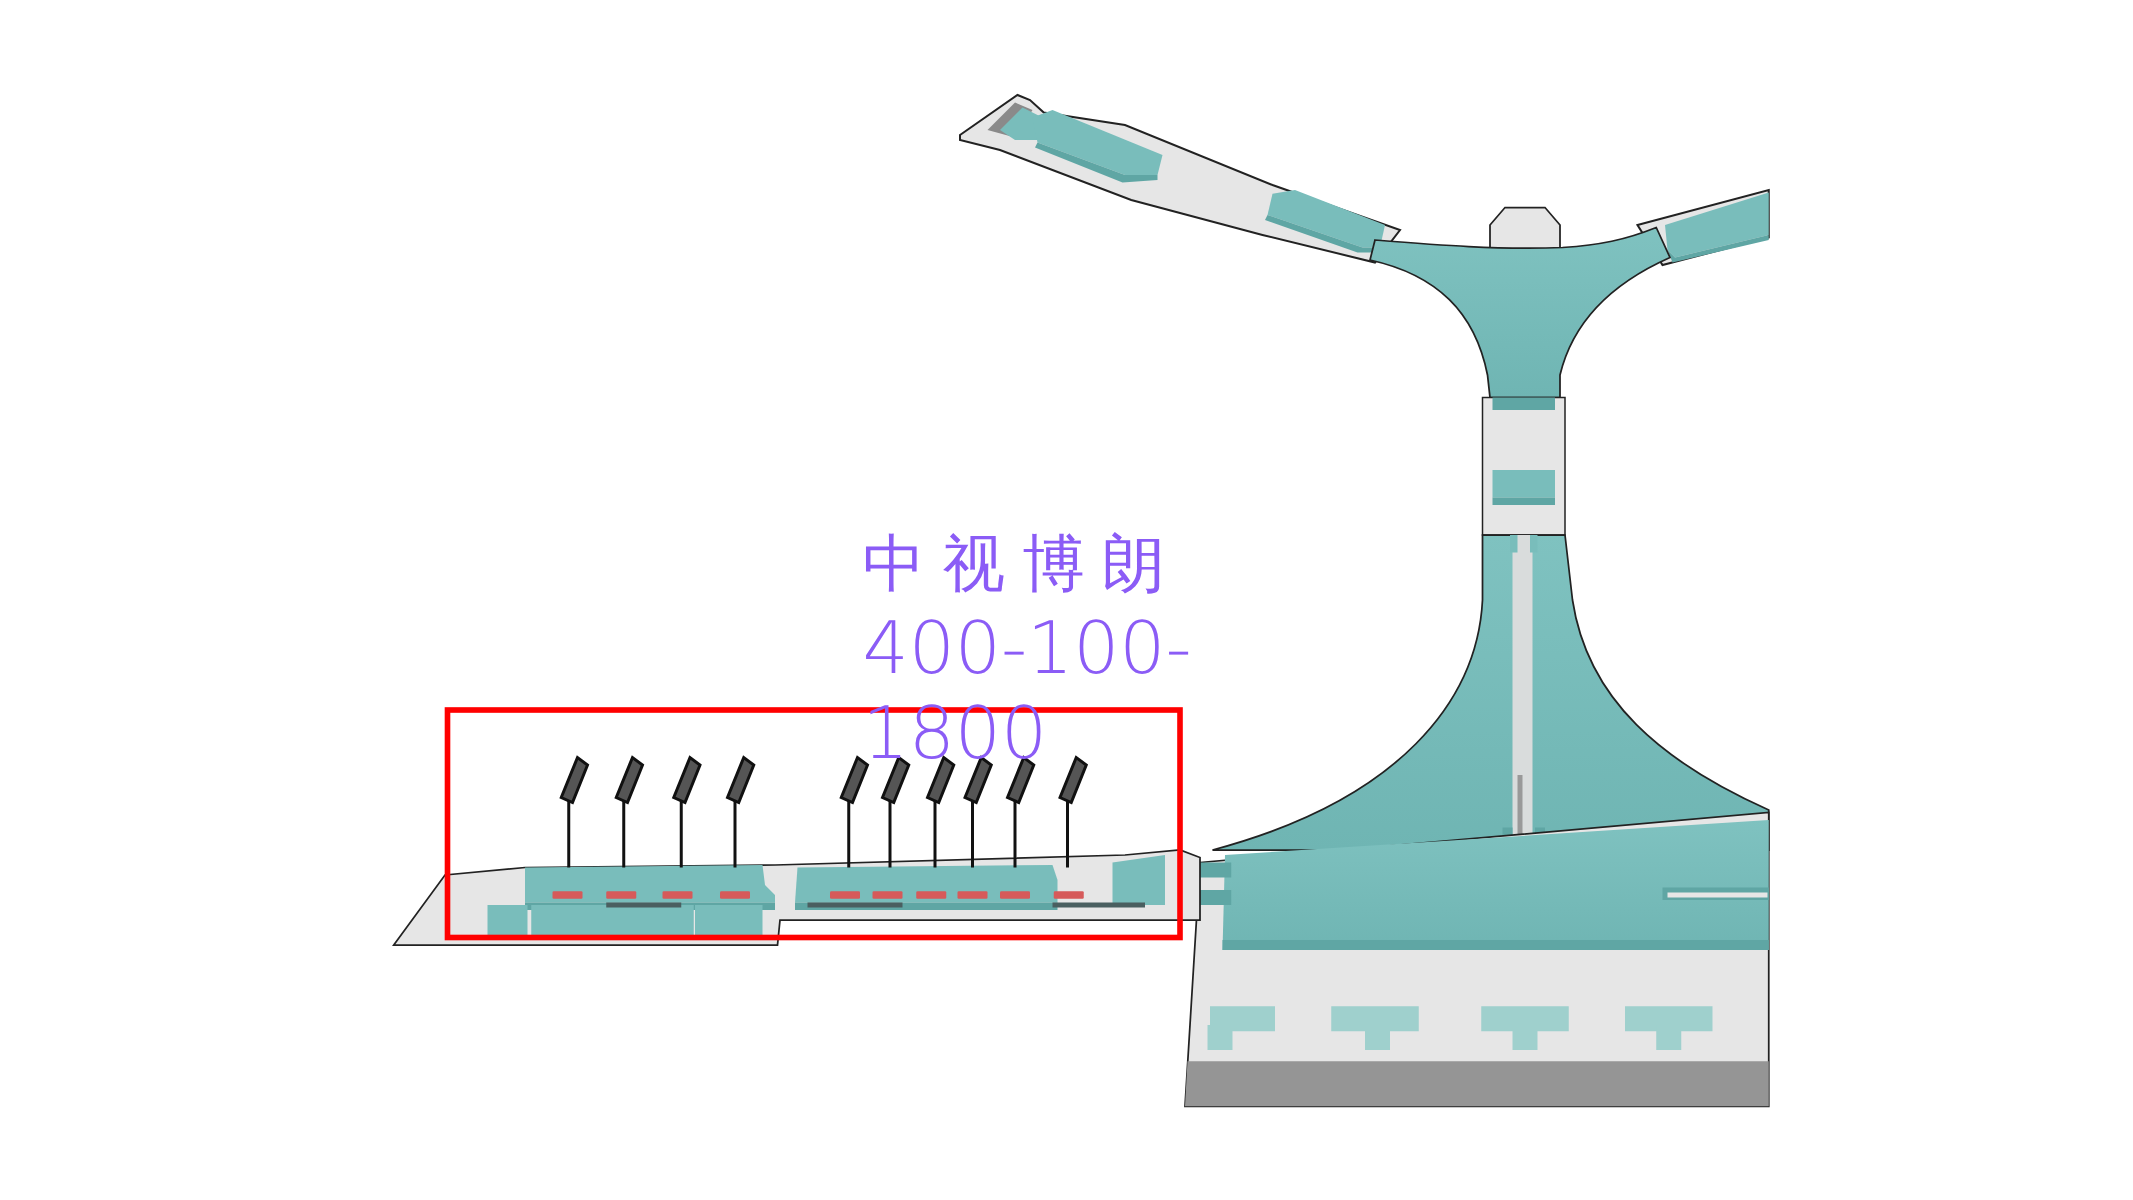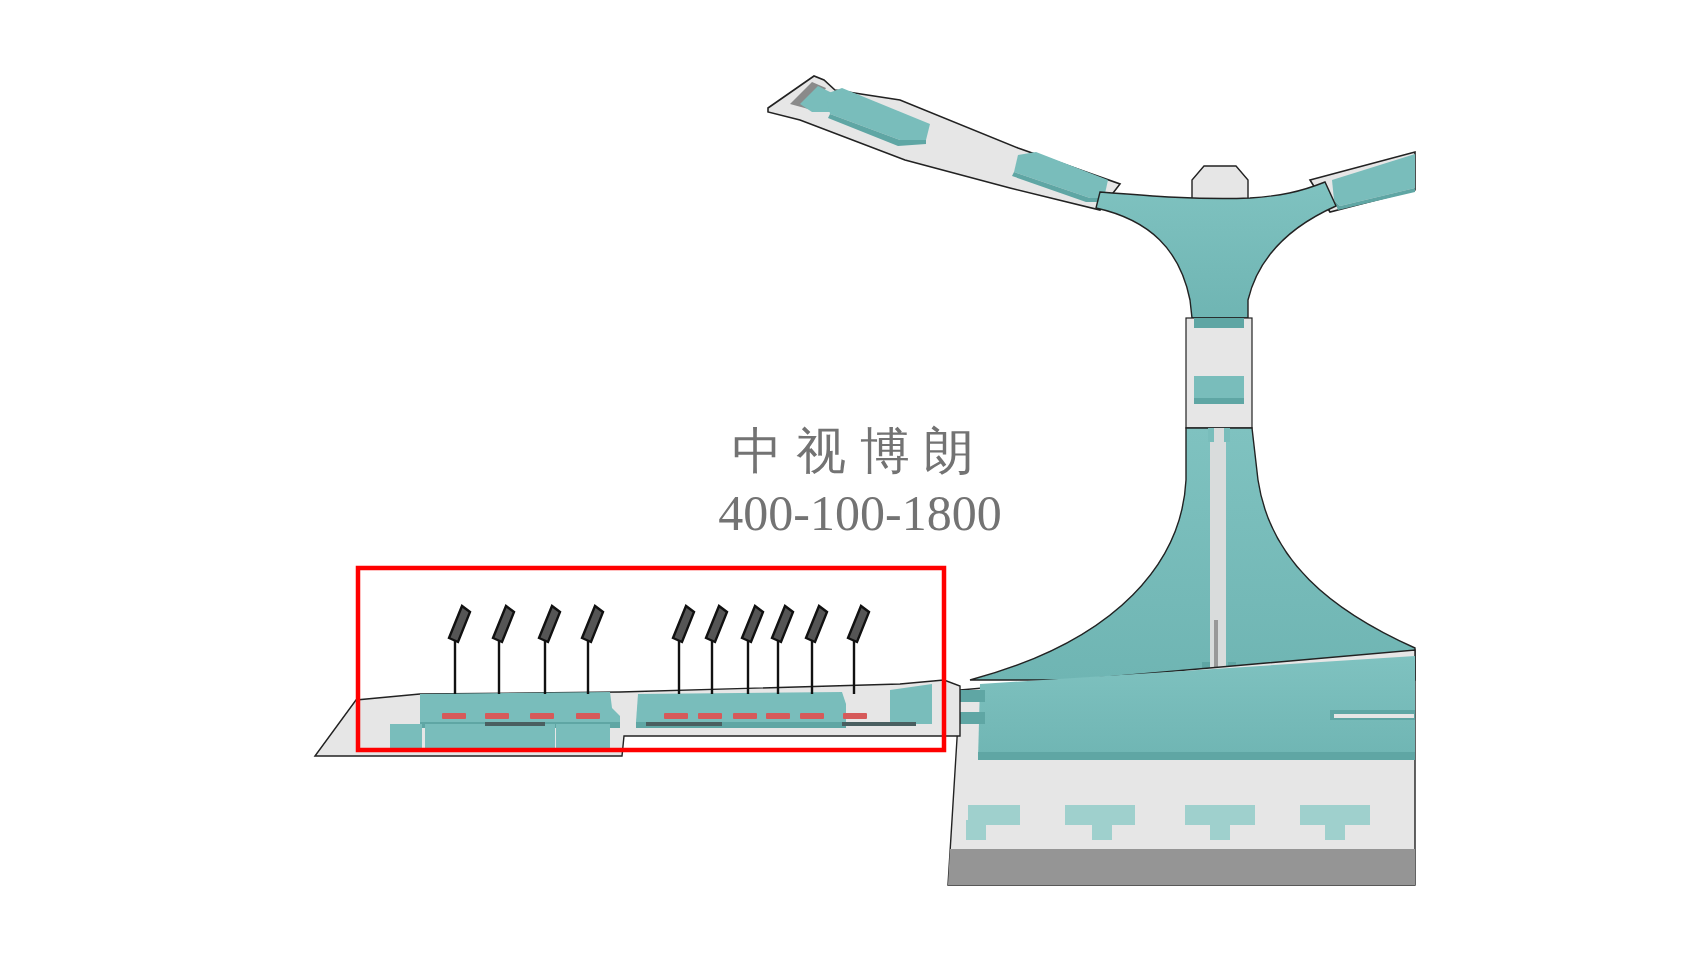--- a/index.html
+++ b/index.html
@@ -1,20 +1,20 @@
 <!DOCTYPE html>
 <html><head>
 <meta charset="utf-8">
 <style>
   html, body { margin:0; padding:0; background:#ffffff; }
   body { width:1706px; height:960px; position:relative; overflow:hidden; font-family:"DejaVu Sans", sans-serif; }
   #stage { position:absolute; left:0; top:0; width:1706px; height:960px; }
-  .wm { position:absolute; left:690px; width:340px; text-align:center; color:#737373; }
+  .wm { position:absolute; left:690px; width:340px; color:#8b5cf6; }
   .wm-name { top:418px; font-size:50px; letter-spacing:14px; font-weight:300; }
-  .wm-phone { top:484px; font-size:50px; letter-spacing:0px; font-weight:300;font-family:Liberation Serif, serif; }
+  .wm-phone { top:484px; font-size:58px; letter-spacing:0px; font-weight:300; }
 </style>
 </head>
 <body>
 
 <div id="stage">
 <svg width="1706" height="960" viewBox="0 0 1706 960" xmlns="http://www.w3.org/2000/svg">
   <defs>
     <linearGradient id="zg" x1="0" y1="0" x2="0" y2="1">
       <stop offset="0" stop-color="#7fc2c0"></stop>
       <stop offset="1" stop-color="#6fb5b3"></stop>

